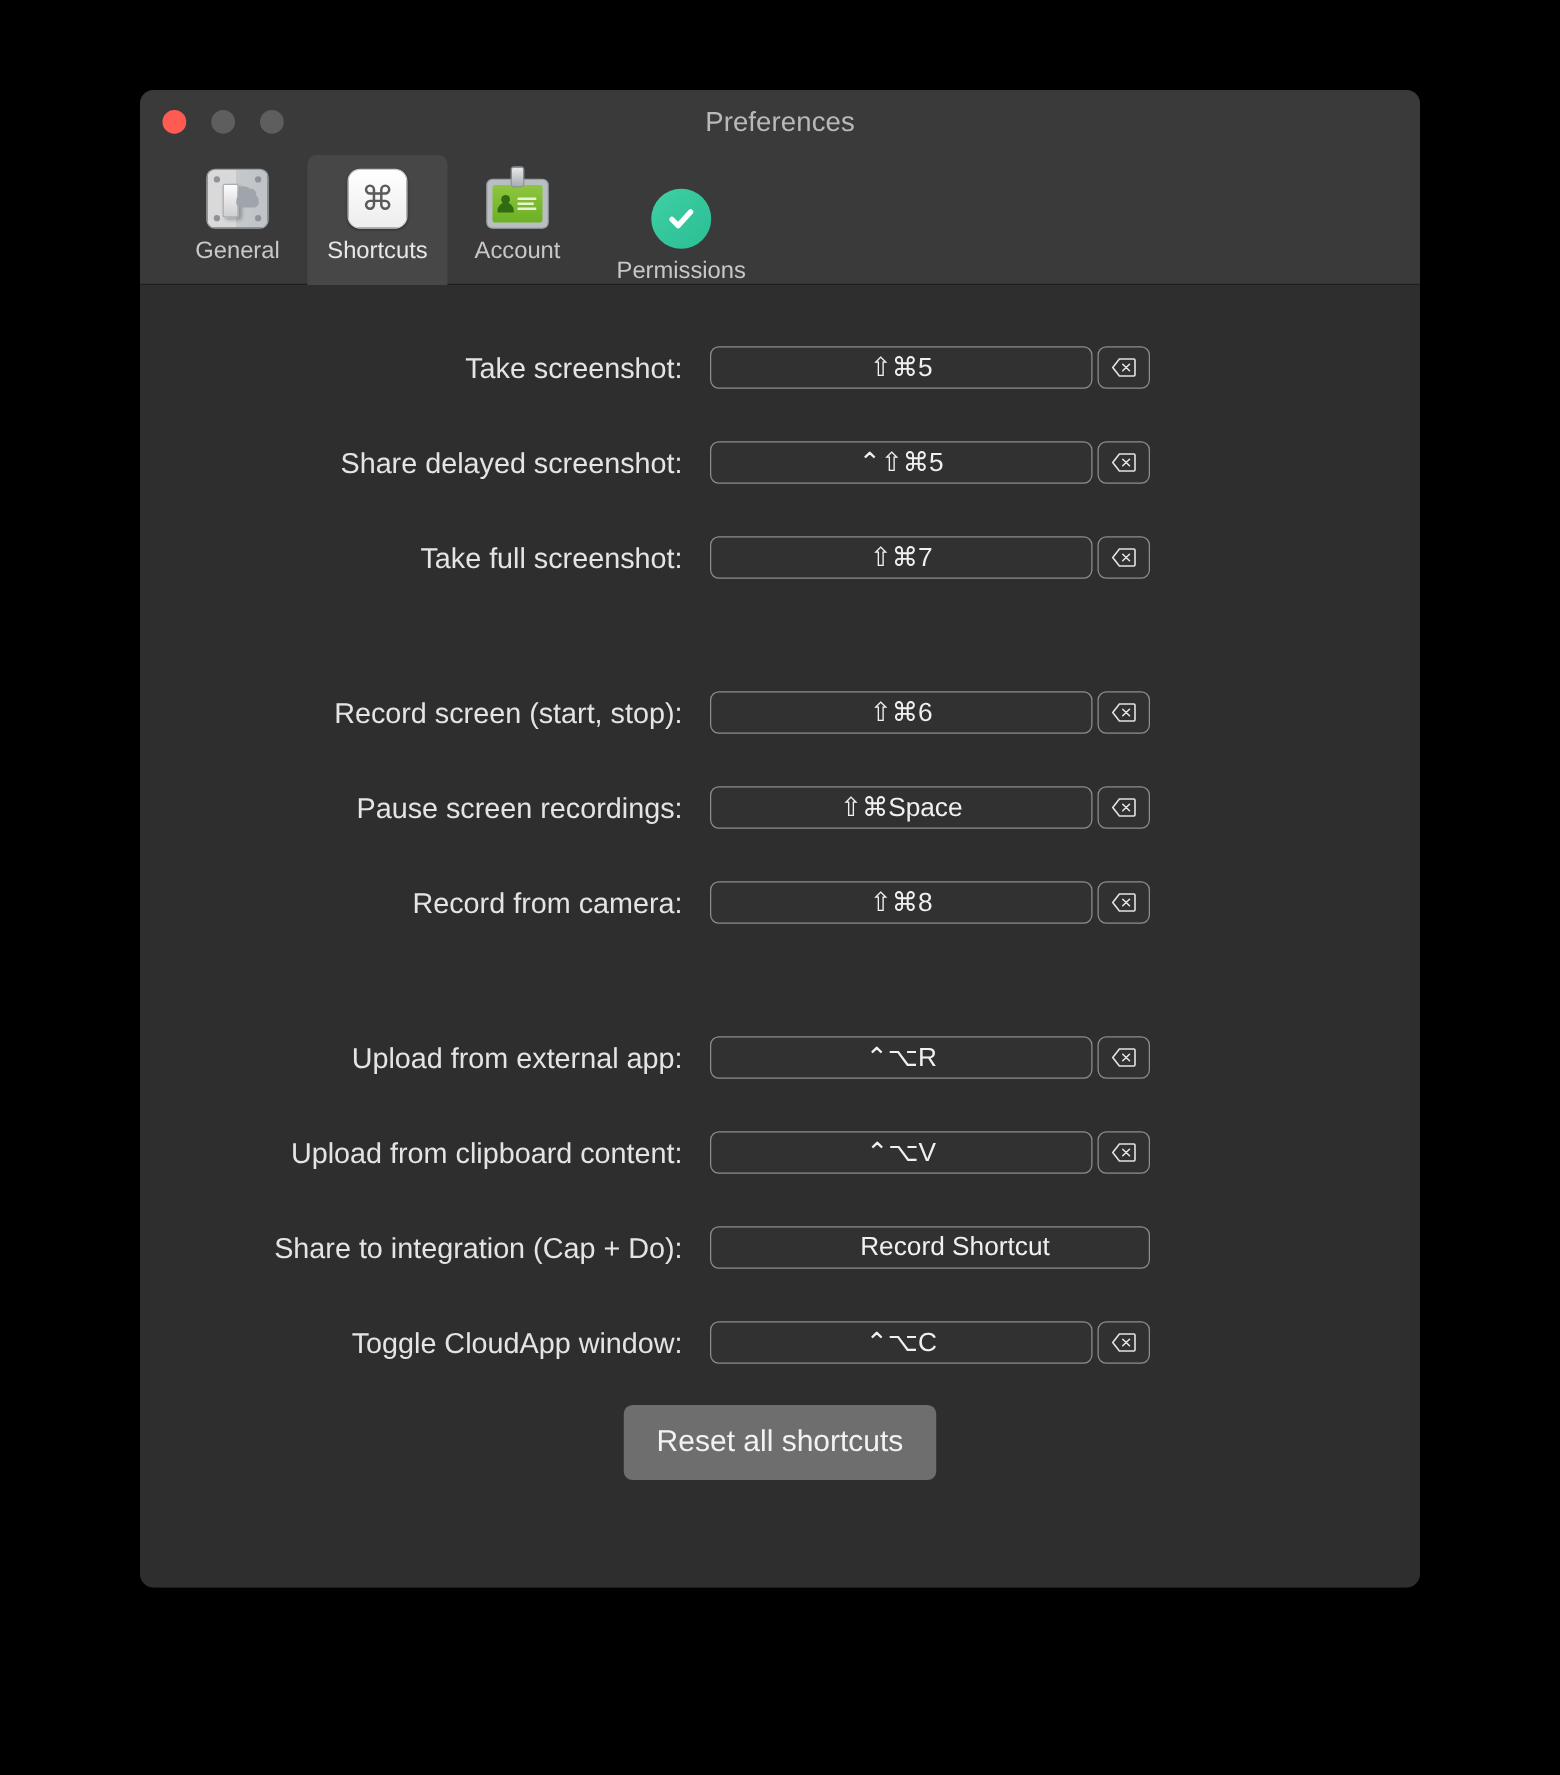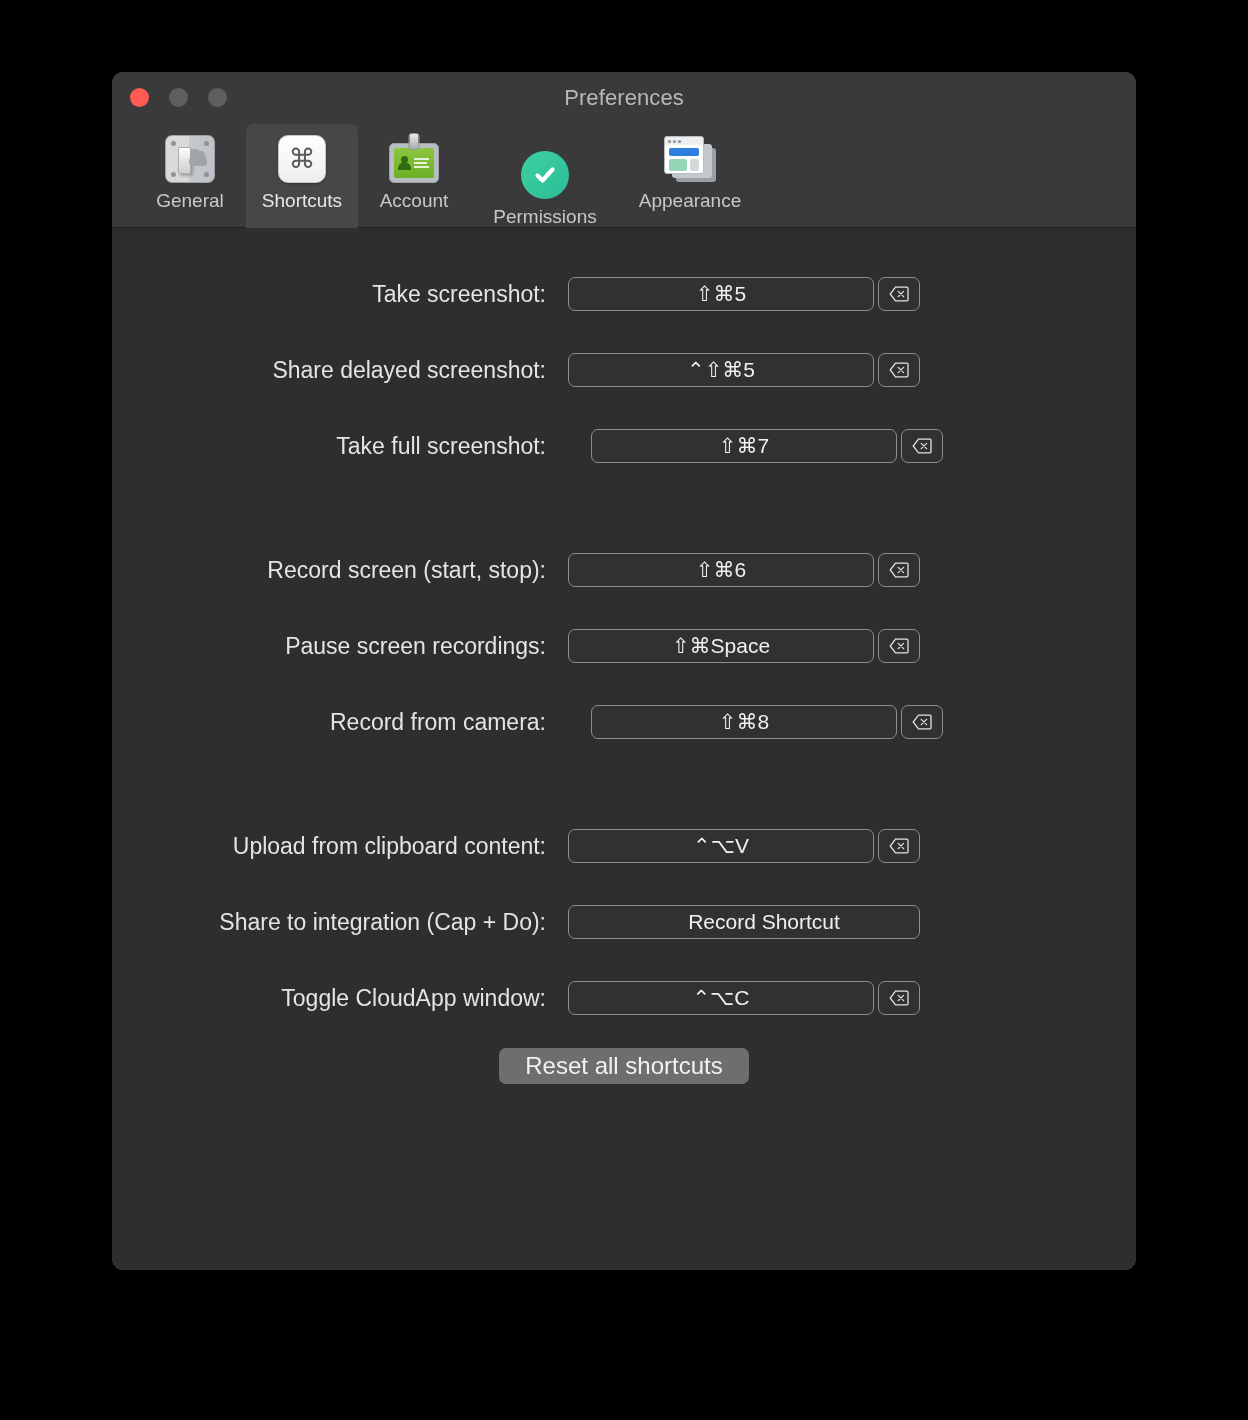--- a/index.html
+++ b/index.html
@@ -296,21 +296,21 @@
     padding-top: 40px;
     box-sizing: border-box;
   }
 
   .row {
     display: flex;
     align-items: center;
     height: 52px;
     margin-bottom: 24px;
   }
-  .row.group-end { margin-bottom: 72px; gap: 23px; }
+  .row.group-end { margin-bottom: 72px; }
 
   .row-label {
     width: 456px;
     text-align: right;
     padding-right: 22px;
     box-sizing: border-box;
     color: #e4e4e4;
     font-size: 23px;
     white-space: nowrap;
   }
@@ -353,21 +353,21 @@
     display: flex;
     justify-content: center;
     margin-top: 16px;
   }
   .reset-btn {
     background: #6e6e6e;
     color: #f2f2f2;
     font-size: 24px;
     border: none;
     border-radius: 7px;
-    padding: 4px 26px;
+    padding: 16px 26px;
     font-family: "Liberation Sans", sans-serif;
     cursor: default;
   }
 </style>
 </head>
 <body>
 
 <div class="window">
 
   <div class="titlebar">
@@ -423,41 +423,20 @@
       <div class="ticon">
         <div class="icon-permissions">
           <svg width="28" height="28" viewBox="0 0 28 28">
             <path d="M6.5 14.5 L11.5 19.5 L21.5 8.5" fill="none" stroke="#ffffff" stroke-width="4.2" stroke-linecap="round" stroke-linejoin="round"></path>
           </svg>
         </div>
       </div>
       <div class="tlabel">Permissions</div>
     </div>
 
-    <div class="tab wide2">
-      <div class="ticon">
-        <div class="icon-appearance">
-          <div class="win w3"></div>
-          <div class="win w2"></div>
-          <div class="win w1">
-            <div class="bar">
-                <span></span>
-                <span></span>
-                <span></span>
-              </div>
-            <div class="blue"></div>
-            <div class="row2">
-                <div class="green"></div>
-                <div class="gray"></div>
-              </div>
-          </div>
-        </div>
-      </div>
-      <div class="tlabel">Appearance</div>
-    </div>
 
   </div>
 
   <div class="content">
 
     <div class="row">
       <div class="row-label">Take screenshot:</div>
       <div class="field-wrap">
         <div class="shortcut-field">⇧⌘5</div>
         <div class="clear-btn">
@@ -528,20 +507,32 @@
         <div class="shortcut-field">⇧⌘8</div>
         <div class="clear-btn">
           <svg width="20" height="16" viewBox="0 0 20 16">
               <path d="M6.5 1.2 H18 a1 1 0 0 1 1 1 V13.8 a1 1 0 0 1 -1 1 H6.5 L1.2 8 Z" fill="none" stroke="#e2e2e2" stroke-width="1.3"></path>
               <path d="M9.2 5.4 L14.6 10.6 M14.6 5.4 L9.2 10.6" stroke="#e2e2e2" stroke-width="1.3" stroke-linecap="round"></path>
             </svg>
         </div>
       </div>
     </div>
 
+    <div class="row">
+      <div class="row-label">Upload from external app:</div>
+      <div class="field-wrap">
+        <div class="shortcut-field">⌃⌥R</div>
+        <div class="clear-btn">
+          <svg width="20" height="16" viewBox="0 0 20 16">
+              <path d="M6.5 1.2 H18 a1 1 0 0 1 1 1 V13.8 a1 1 0 0 1 -1 1 H6.5 L1.2 8 Z" fill="none" stroke="#e2e2e2" stroke-width="1.3"></path>
+              <path d="M9.2 5.4 L14.6 10.6 M14.6 5.4 L9.2 10.6" stroke="#e2e2e2" stroke-width="1.3" stroke-linecap="round"></path>
+            </svg>
+        </div>
+      </div>
+    </div>
 
     <div class="row">
       <div class="row-label">Upload from clipboard content:</div>
       <div class="field-wrap">
         <div class="shortcut-field">⌃⌥V</div>
         <div class="clear-btn">
           <svg width="20" height="16" viewBox="0 0 20 16">
               <path d="M6.5 1.2 H18 a1 1 0 0 1 1 1 V13.8 a1 1 0 0 1 -1 1 H6.5 L1.2 8 Z" fill="none" stroke="#e2e2e2" stroke-width="1.3"></path>
               <path d="M9.2 5.4 L14.6 10.6 M14.6 5.4 L9.2 10.6" stroke="#e2e2e2" stroke-width="1.3" stroke-linecap="round"></path>
             </svg>

